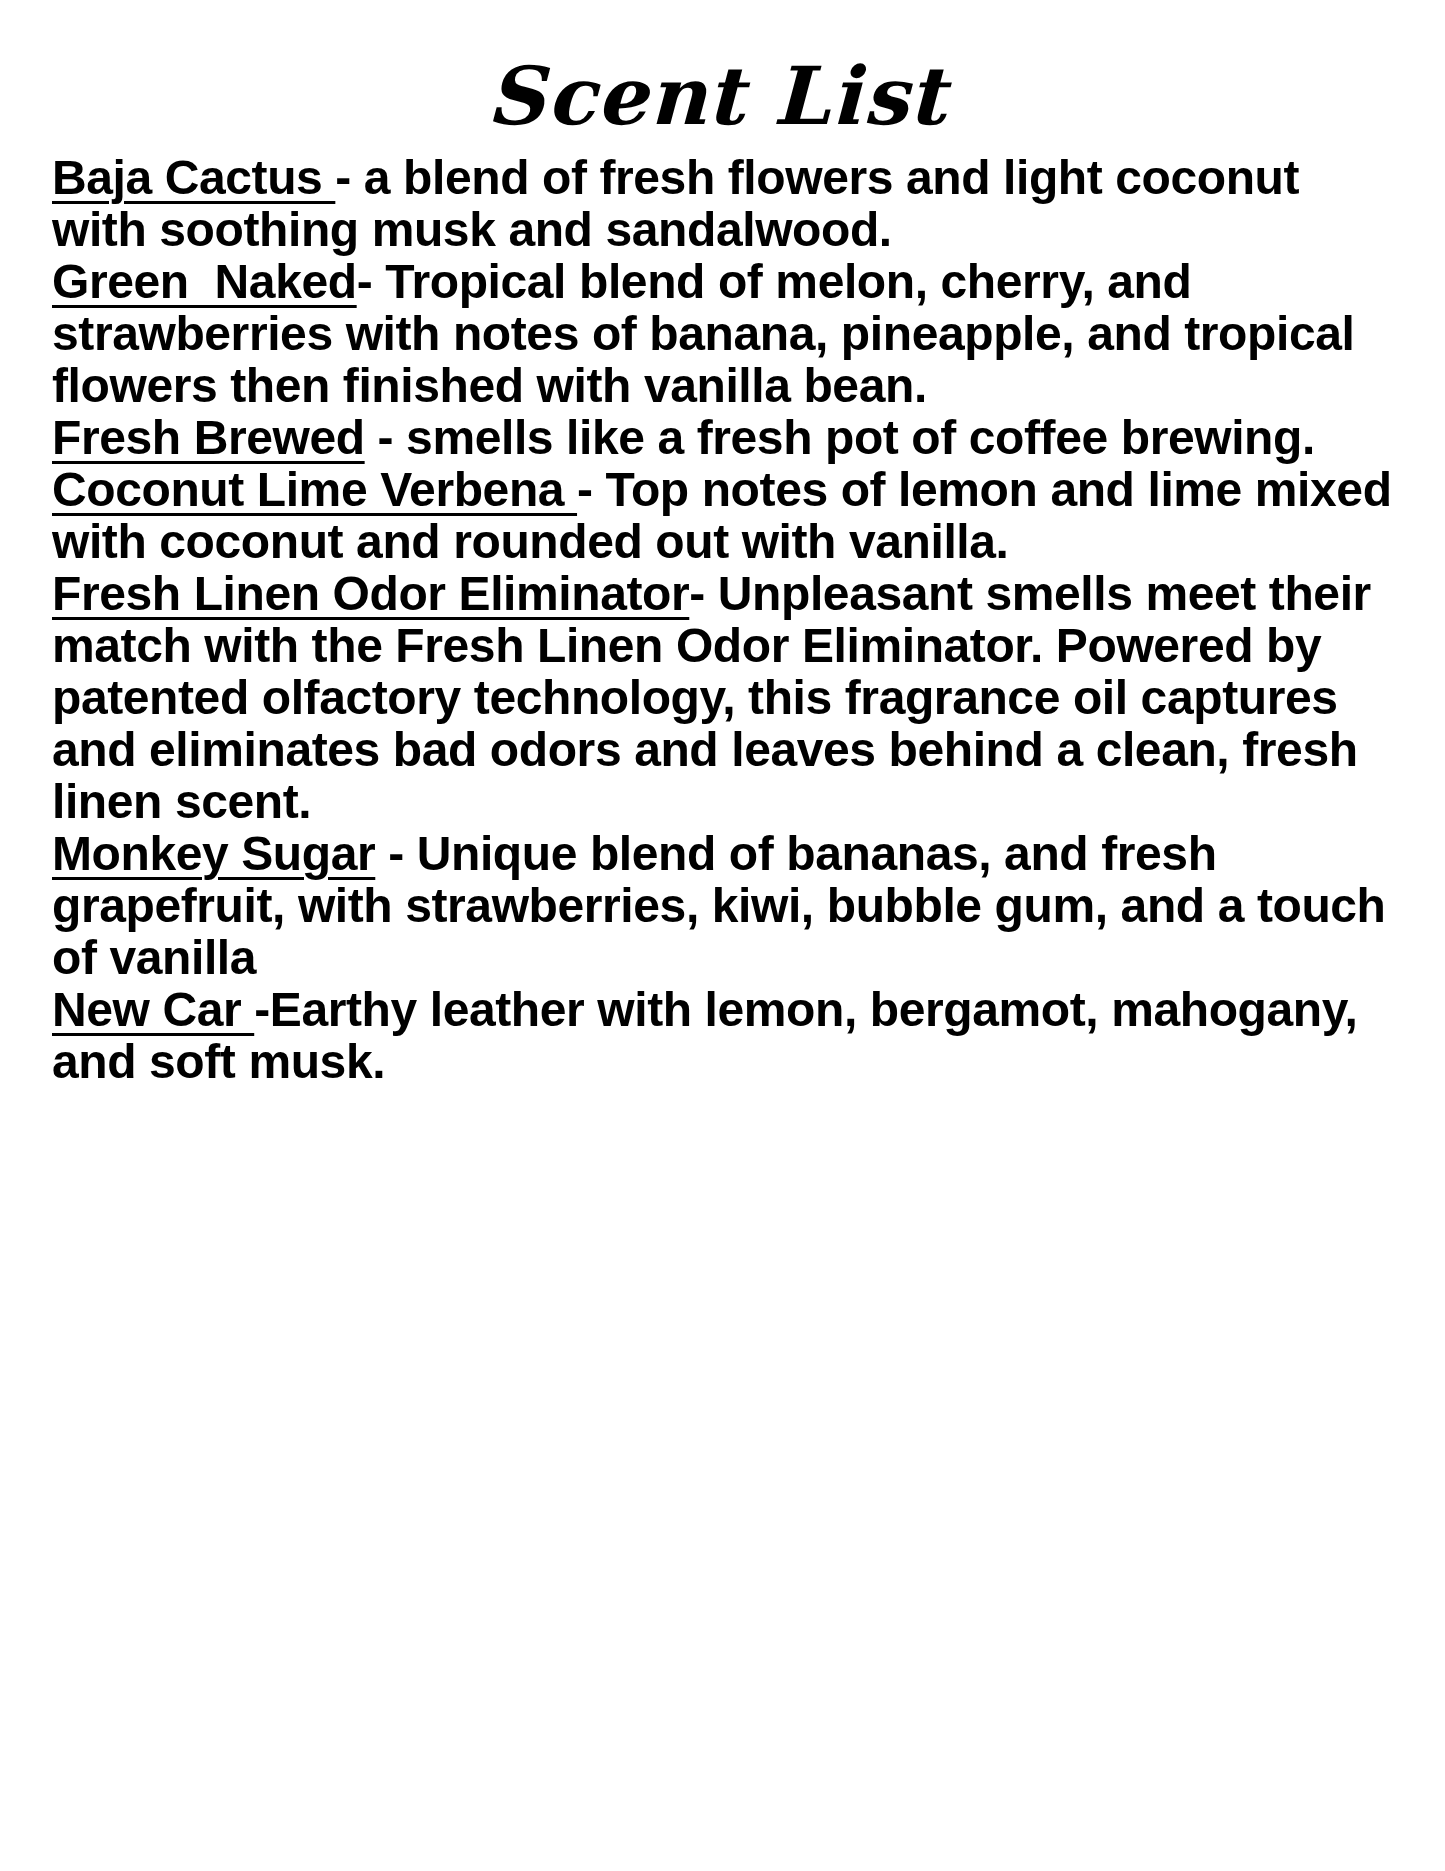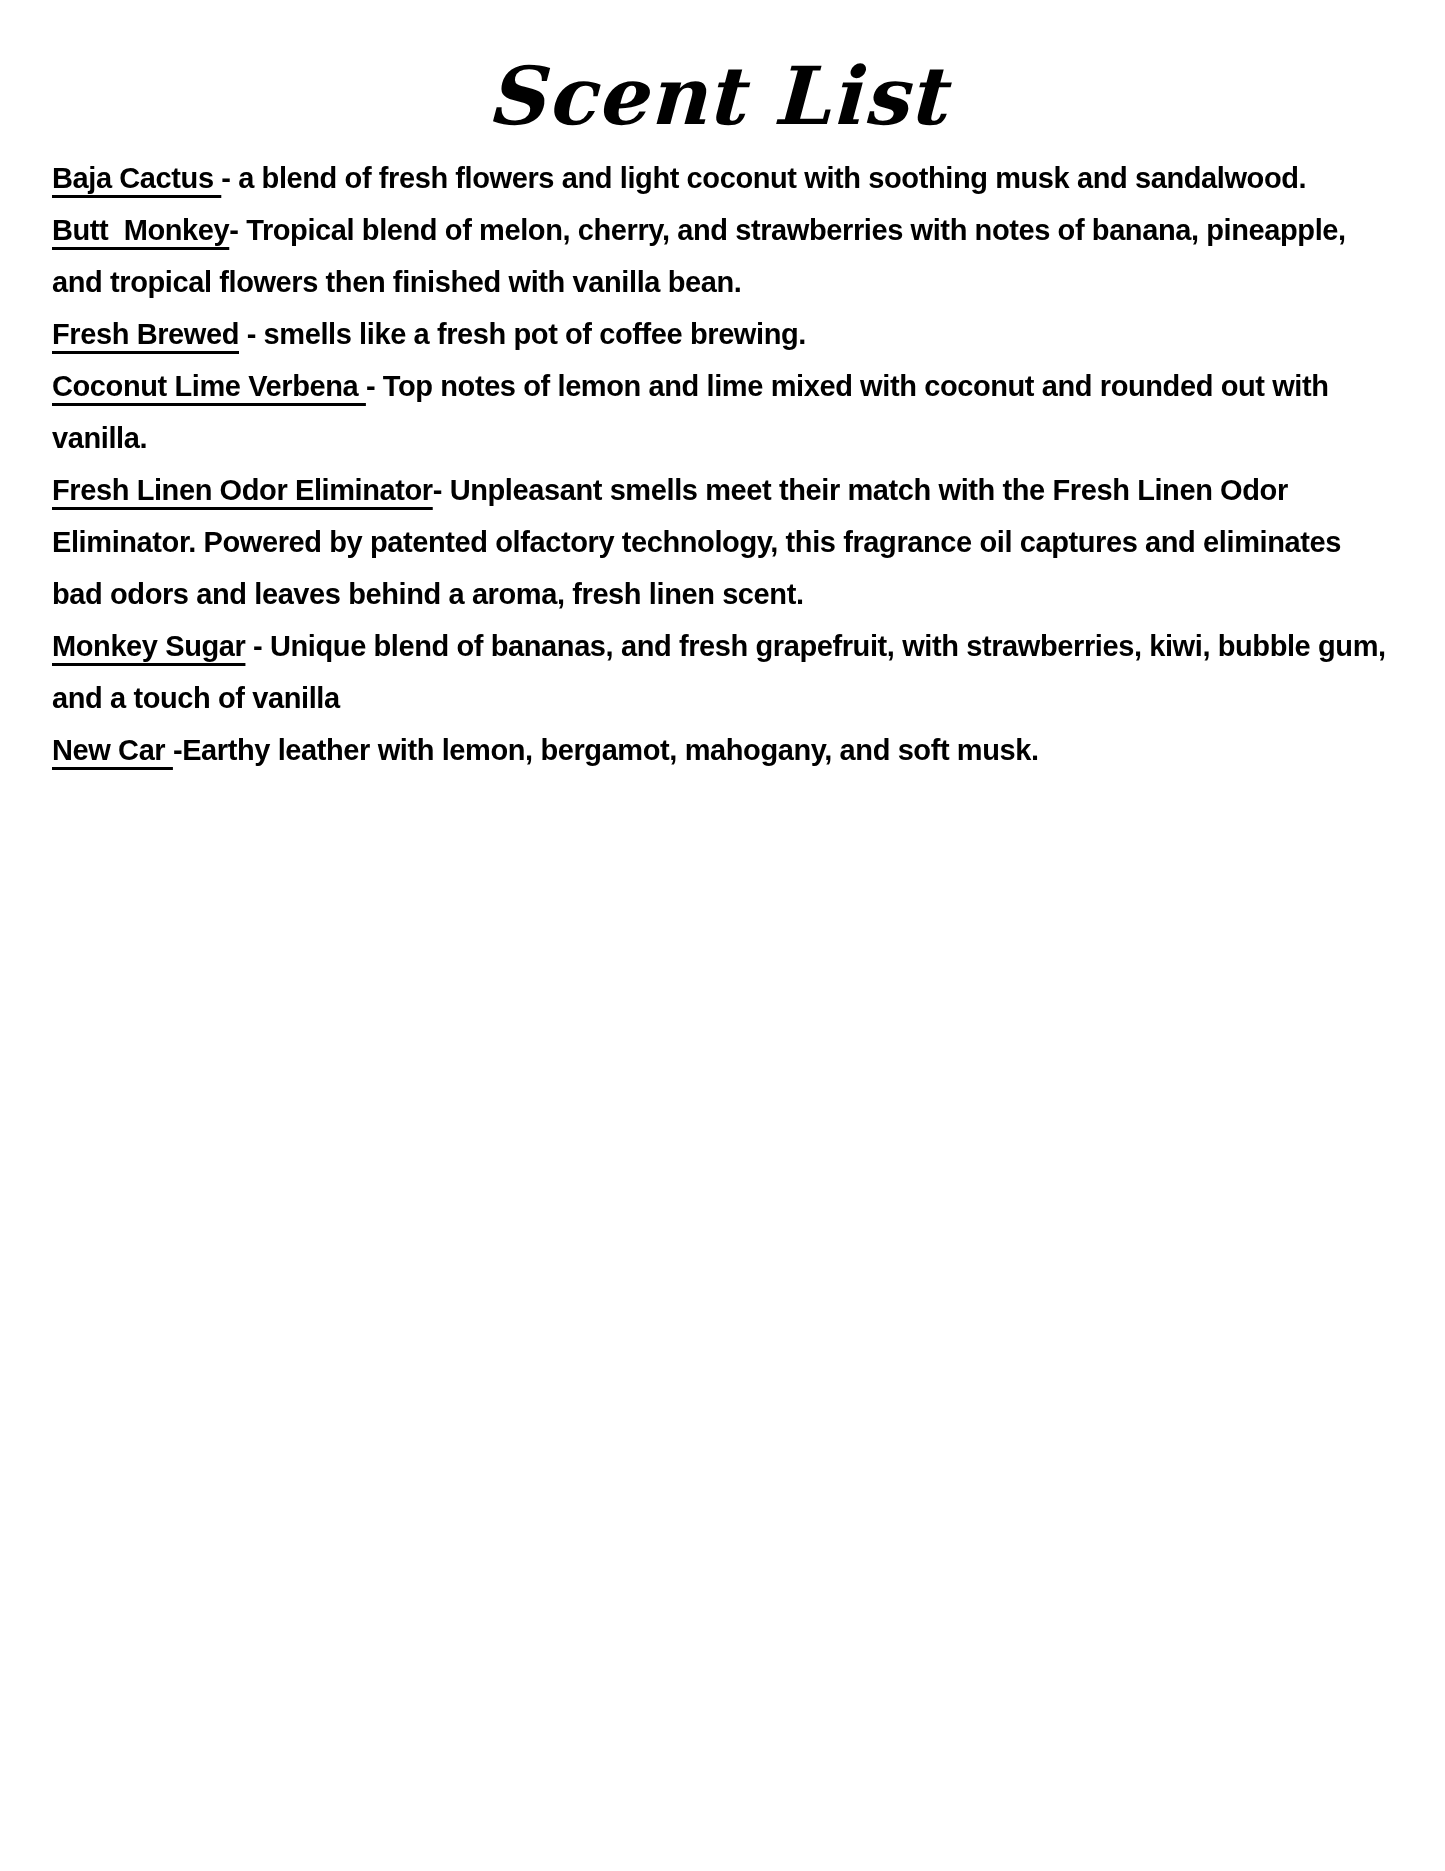--- a/index.html
+++ b/index.html
@@ -29,41 +29,41 @@
     line-height: 1.1;
     margin: 0;
     padding-top: 52px;
     padding-bottom: 12px;
     letter-spacing: 1px;
     transform: skewX(-4deg);
   }
   .scent-list {
     font-family: "Liberation Sans", sans-serif;
     font-weight: 700;
-    font-size: 29px;
+    font-size: 48px;
     line-height: 52px;
     letter-spacing: -0.4px;
   }
   .scent {
     margin: 0;
     white-space: pre-wrap;
   }
   .scent-name {
     text-decoration: underline;
     text-decoration-thickness: 3px;
     text-underline-offset: 7px;
   }
 </style>
 </head>
 <body>
 
 <div class="page">
   <h1 class="page-title">Scent List</h1>
   <div class="scent-list" id="scent-list">
       <p class="scent"><span class="scent-name">Baja Cactus </span><span class="scent-desc">- a blend of fresh flowers and light coconut with soothing musk and sandalwood.</span></p>
-      <p class="scent"><span class="scent-name">Butt  Monkey</span><span class="scent-desc">- Tropical blend of melon, cherry, and strawberries with notes of banana, pineapple, and tropical flowers then finished with vanilla bean.</span></p>
+      <p class="scent"><span class="scent-name">Green  Naked</span><span class="scent-desc">- Tropical blend of melon, cherry, and strawberries with notes of banana, pineapple, and tropical flowers then finished with vanilla bean.</span></p>
       <p class="scent"><span class="scent-name">Fresh Brewed</span><span class="scent-desc"> - smells like a fresh pot of coffee brewing.</span></p>
       <p class="scent"><span class="scent-name">Coconut Lime Verbena </span><span class="scent-desc">- Top notes of lemon and lime mixed with coconut and rounded out with vanilla.</span></p>
-      <p class="scent"><span class="scent-name">Fresh Linen Odor Eliminator</span><span class="scent-desc">- Unpleasant smells meet their match with the Fresh Linen Odor Eliminator. Powered by patented olfactory technology, this fragrance oil captures and eliminates bad odors and leaves behind a aroma, fresh linen scent.</span></p>
+      <p class="scent"><span class="scent-name">Fresh Linen Odor Eliminator</span><span class="scent-desc">- Unpleasant smells meet their match with the Fresh Linen Odor Eliminator. Powered by patented olfactory technology, this fragrance oil captures and eliminates bad odors and leaves behind a clean, fresh linen scent.</span></p>
       <p class="scent"><span class="scent-name">Monkey Sugar</span><span class="scent-desc"> - Unique blend of bananas, and fresh grapefruit, with strawberries, kiwi, bubble gum, and a touch of vanilla</span></p>
       <p class="scent"><span class="scent-name">New Car </span><span class="scent-desc">-Earthy leather with lemon, bergamot, mahogany, and soft musk.</span></p>
     </div>
 </div>
 
 </body></html>

